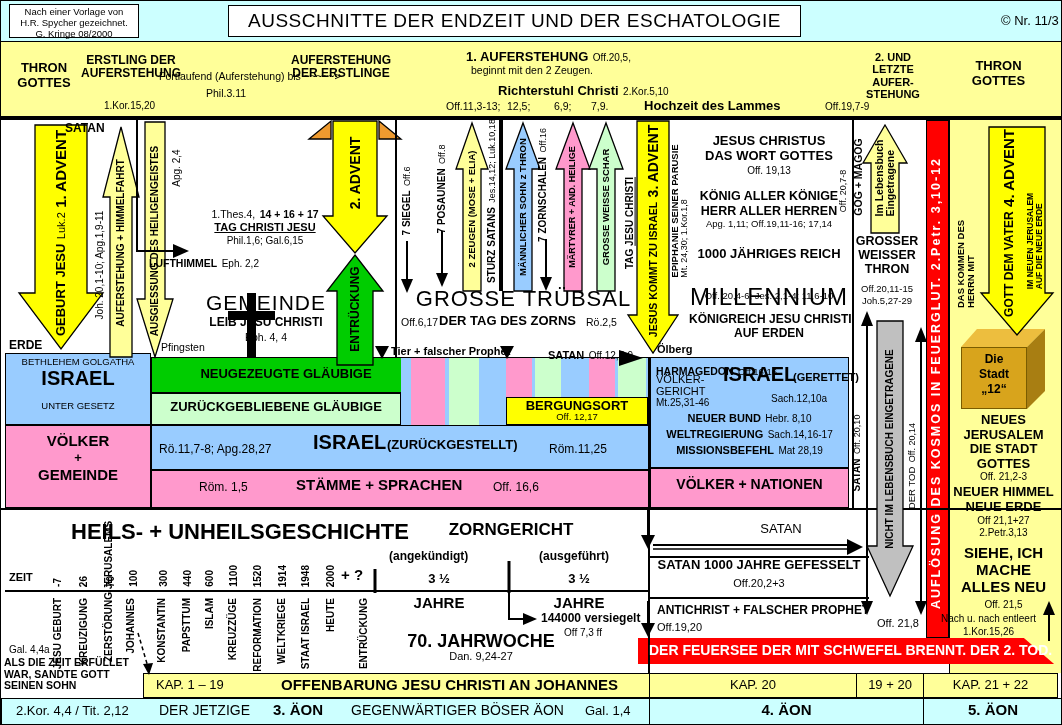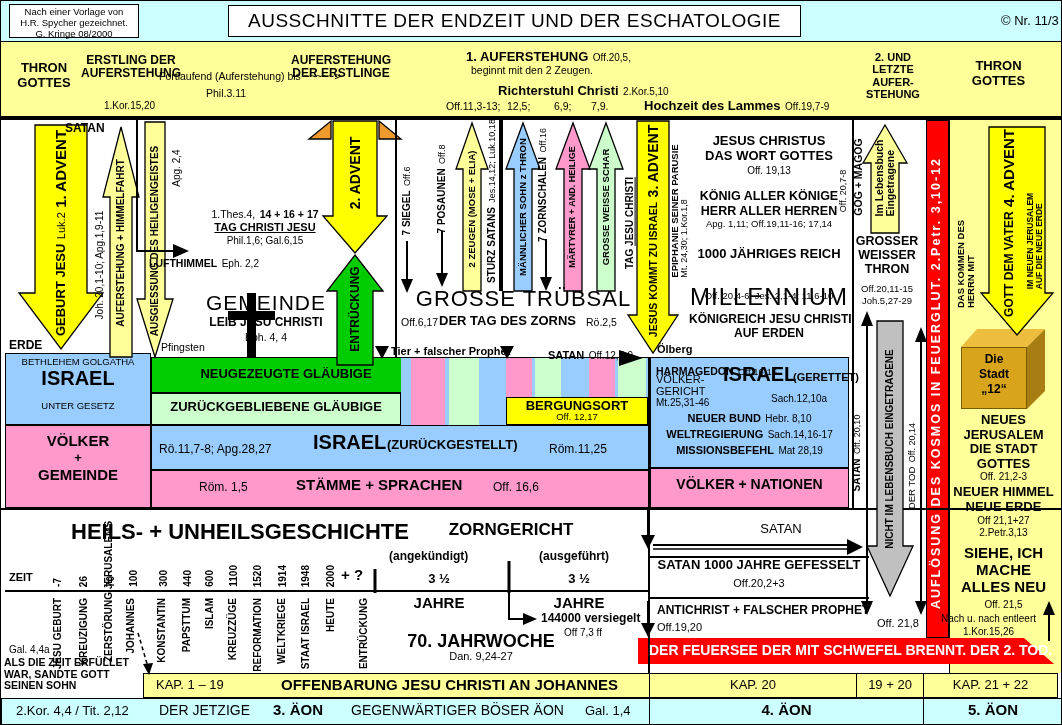--- a/index.html
+++ b/index.html
@@ -153,21 +153,21 @@
   <div class="t txt" style="left:497px;top:80px;">
     <span class="b" style="font-size:13px;">Richterstuhl Christi</span>
     <span style="font-size:10px;">2.Kor.5,10</span>
   </div>
   <div class="t txt" style="left:445px;top:100px;font-size:10.5px;">Off.11,3-13;</div>
   <div class="t txt" style="left:506px;top:100px;font-size:10.5px;">12,5;</div>
   <div class="t txt" style="left:553px;top:100px;font-size:10.5px;">6,9;</div>
   <div class="t txt" style="left:590px;top:100px;font-size:10.5px;">7,9.</div>
   <div class="t txt" style="left:643px;top:95px;">
     <span class="b" style="font-size:13px;">Hochzeit des Lammes</span>
-    <span style="font-size:10px;">Off.19,7-9</span>
+    <span style="font-size:10px;margin-left:40px;">Off.19,7-9</span>
   </div>
   <div class="t txt c w b" style="left:858px;top:50px;width:68px;font-size:11px;">2. UND LETZTE AUFER-STEHUNG</div>
   <div class="t txt c w b" style="left:955px;top:58px;width:85px;font-size:13px;">THRON GOTTES</div>
 
   <div class="t txt b" style="left:64px;top:121px;font-size:12px;">SATAN</div>
   <div class="v vmid txt" style="left:60px;top:232px;">
     <span class="b" style="font-size:13px;">GEBURT JESU</span>
     <span style="font-size:11px;">Luk.2</span>
     <span class="b" style="font-size:15px;">1. ADVENT</span>
   </div>

